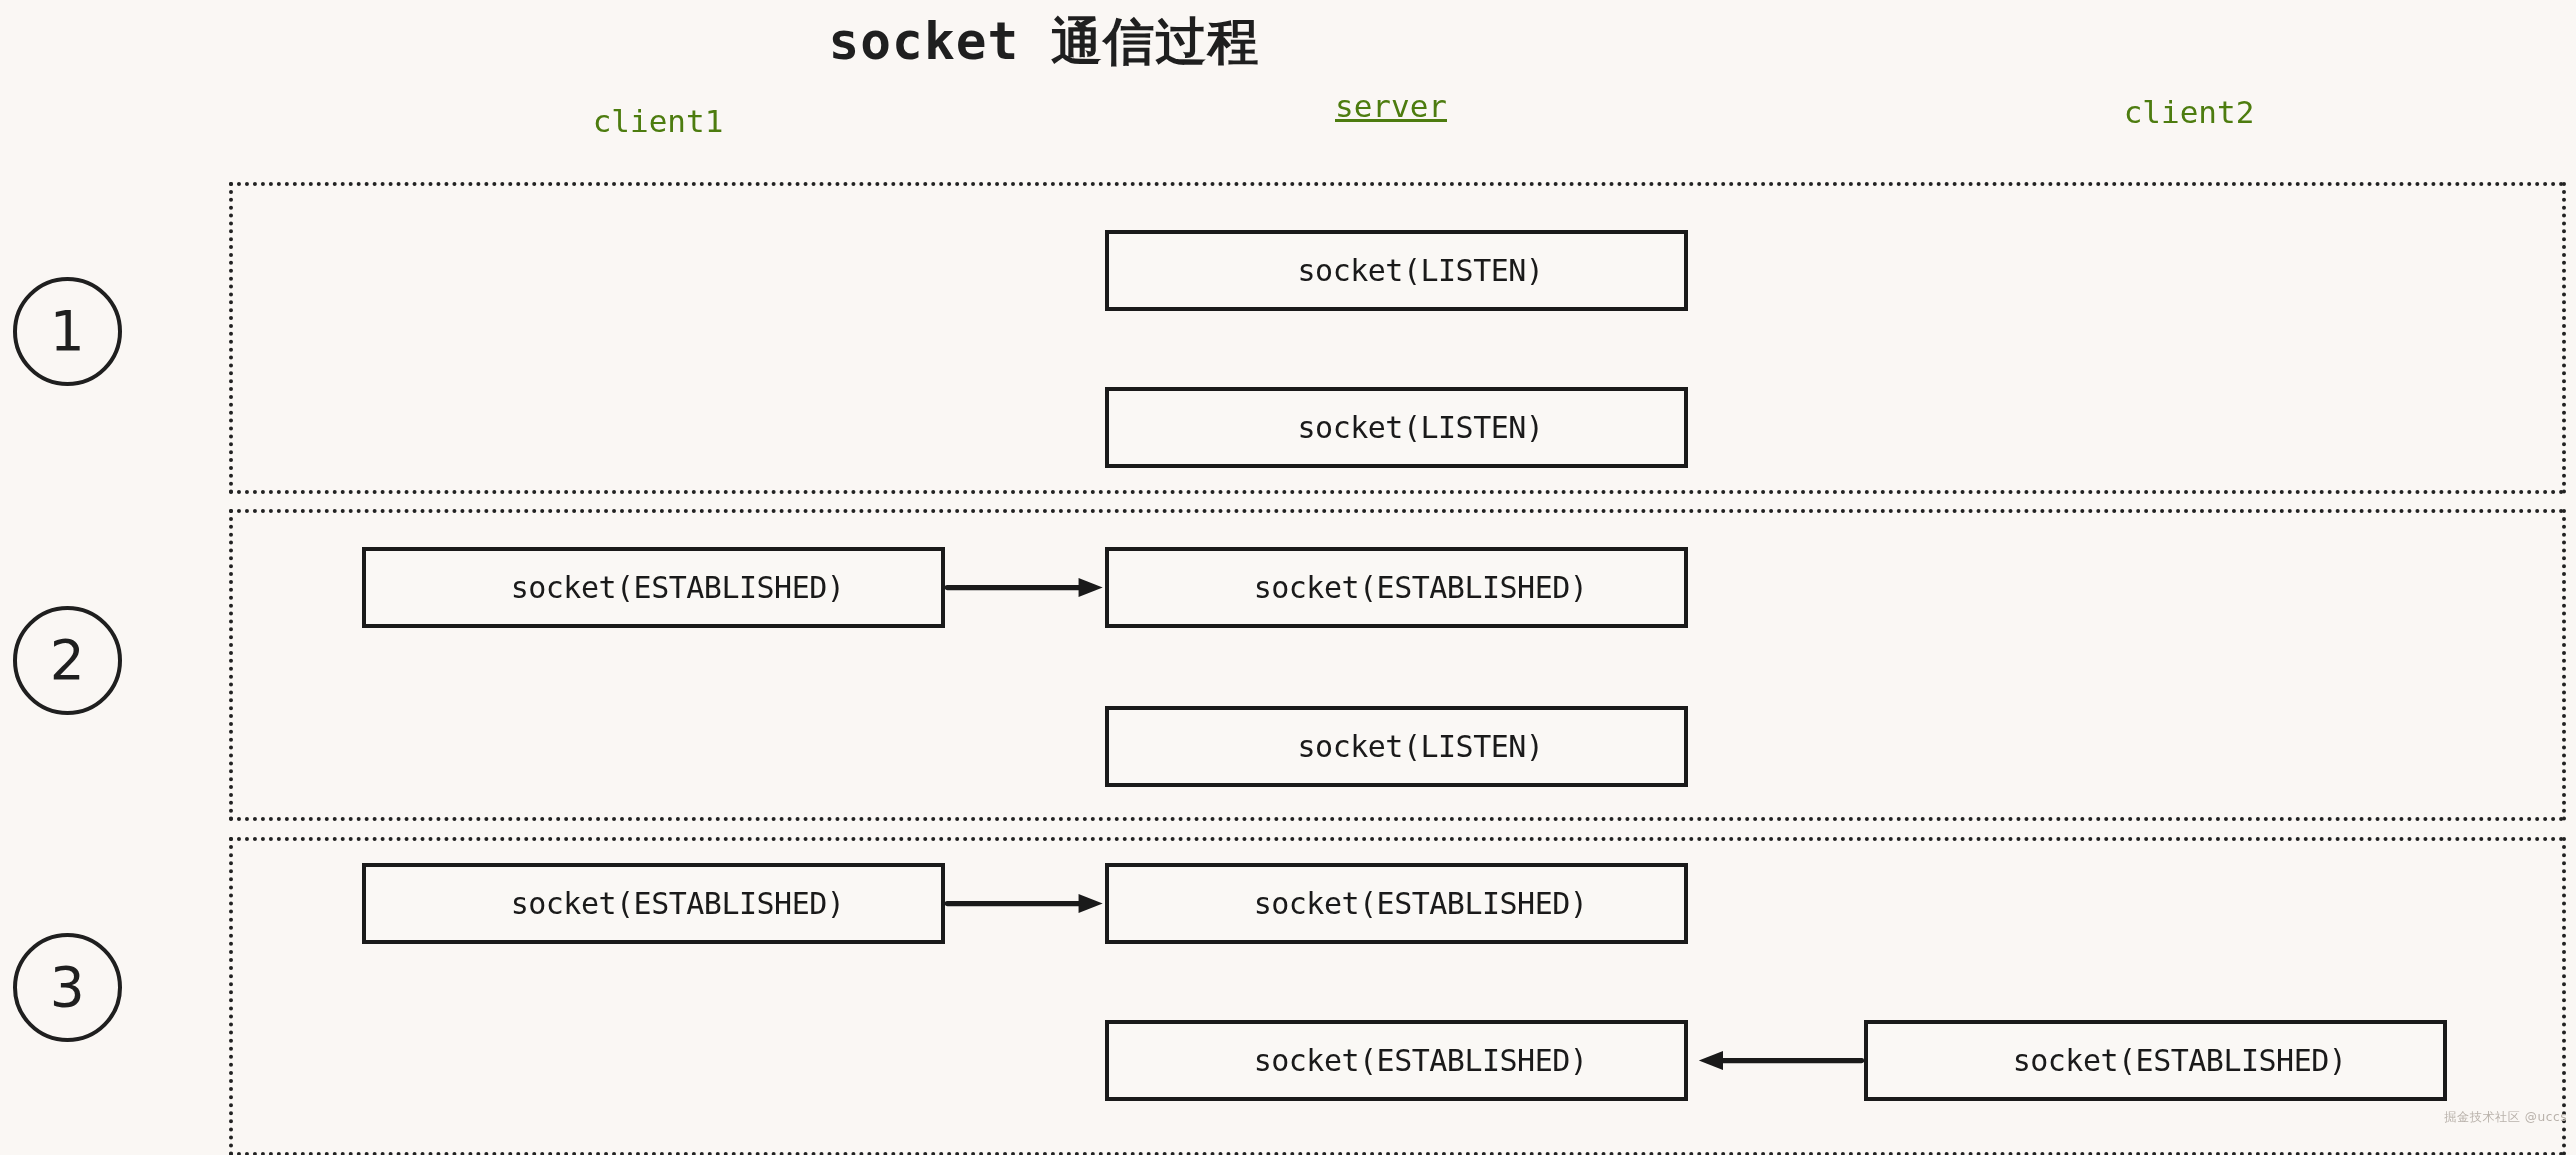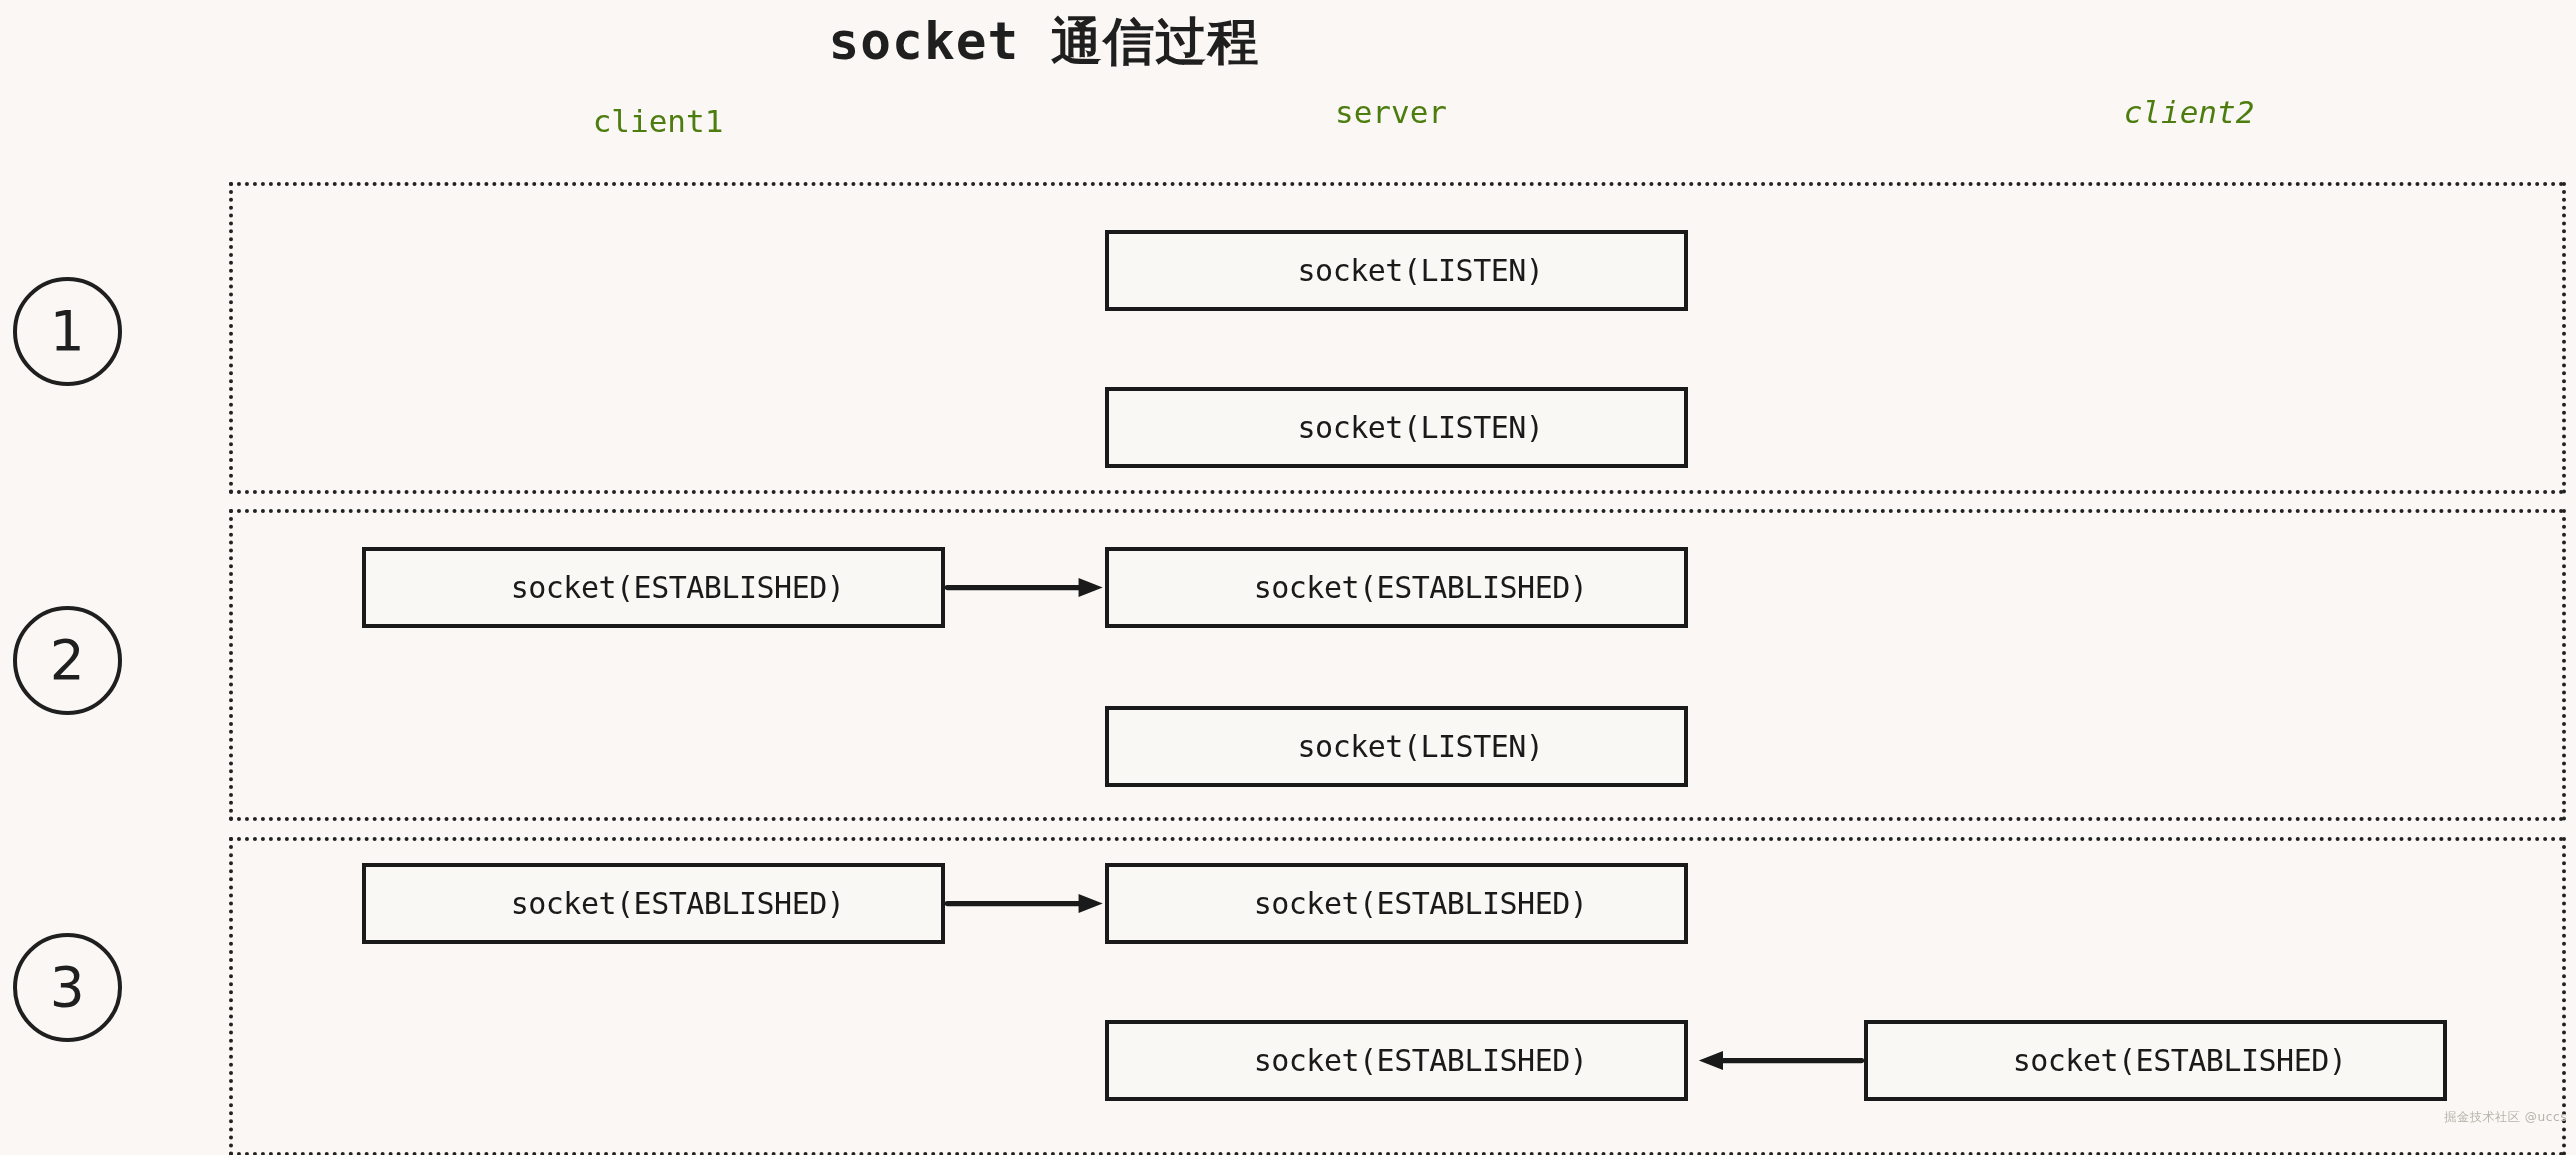--- a/index.html
+++ b/index.html
@@ -36,22 +36,22 @@
     position: absolute;
     font-family: "DejaVu Sans Mono", "Liberation Mono", monospace;
     font-size: 31px;
     font-weight: 400;
     color: #4d7c0f;
     text-align: center;
     white-space: nowrap;
     transform: translateX(-50%);
   }
   .col-label.client1 { left: 658px; top: 103px; }
-  .col-label.server  { left: 1391px; top: 94px; }
-  .col-label.client2 { left: 2189px; top: 94px; font-style: italic; }
+  .col-label.server  { left: 1391px; top: 88px; text-decoration: underline; }
+  .col-label.client2 { left: 2189px; top: 94px; }
 
   
   .step-circle {
     position: absolute;
     width: 109px;
     height: 109px;
     border: 4.8px solid #1f1f1f;
     border-radius: 50%;
     box-sizing: border-box;
     display: flex;

